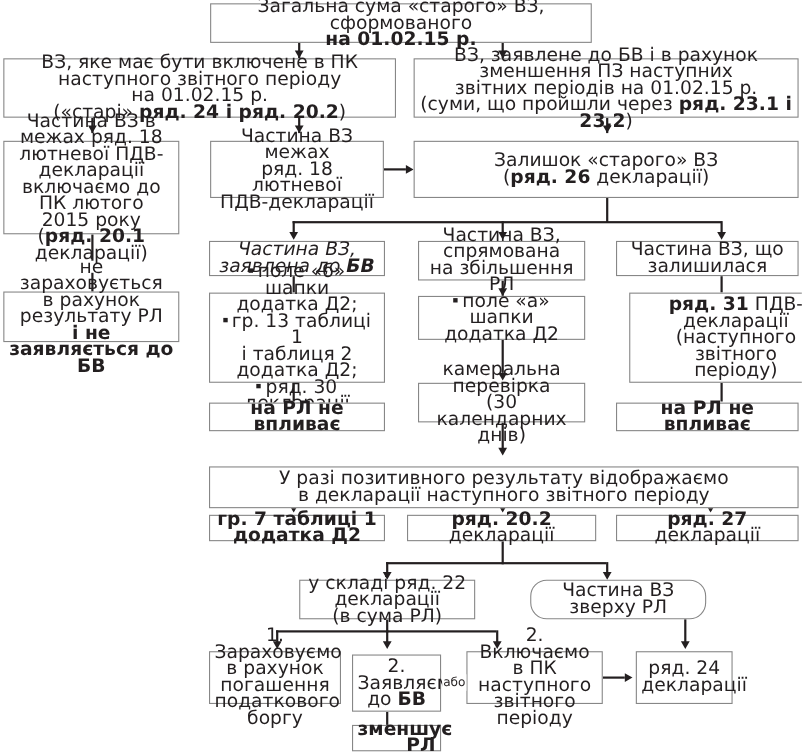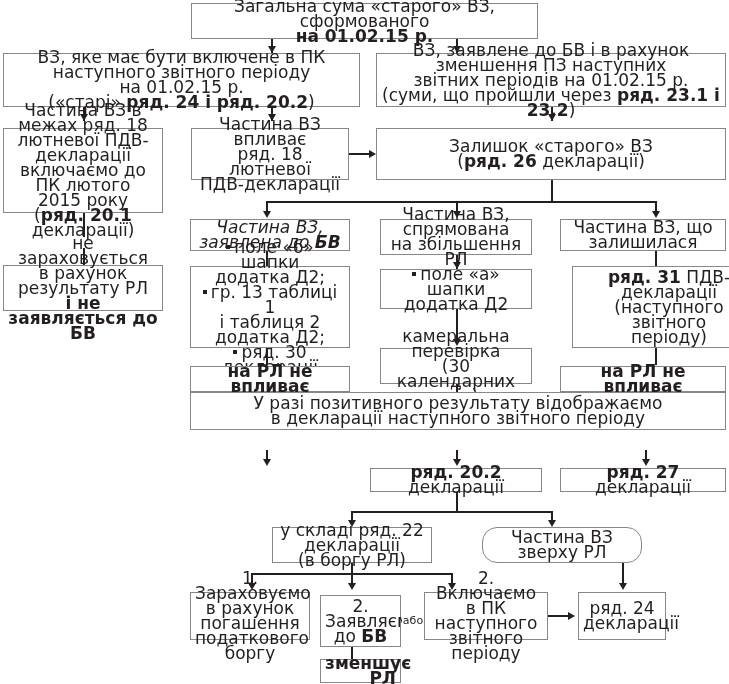--- a/index.html
+++ b/index.html
@@ -130,21 +130,21 @@
       <span>Частина ВЗ в межах ряд. 18</span><br>
       <span>лютневої ПДВ-декларації</span><br>
       <span>включаємо до ПК лютого</span><br>
       <span>2015 року</span><br>
       <span>(</span><span class="b">ряд. 20.1</span><span> декларації)</span>
     </div>
   </div>
 
   <div class="box" style="left:191px; top:128px; width:158px; height:52px;">
     <div class="inner">
-      <span>Частина ВЗ впливає</span><br>
+      <span>Частина ВЗ межах</span><br>
       <span>ряд. 18 лютневої</span><br>
       <span>ПДВ-декларації</span>
     </div>
   </div>
 
   <div class="box" style="left:376px; top:128px; width:350px; height:52px;">
     <div class="inner">
       <span>Залишок «старого» ВЗ</span><br>
       <span>(</span><span class="b">ряд. 26</span><span> декларації)</span>
     </div>
@@ -252,34 +252,39 @@
 
   <div class="box" style="left:560px; top:366px; width:166px; height:26px;">
     <div class="inner">
       <span class="b">на РЛ не впливає</span>
     </div>
   </div>
 
   <div class="vline" style="left:456px; top:384px; height:24px;"></div>
   <div class="arrow down" style="left:452.5px; top:407px;"></div>
 
-  <div class="box" style="left:190px; top:392px; width:536px; height:38px;">
+  <div class="box" style="left:190px; top:424px; width:536px; height:38px;">
     <div class="inner">
       <span>У разі позитивного результату відображаємо</span><br>
       <span>в декларації наступного звітного періоду</span>
     </div>
   </div>
 
   <div class="vline" style="left:266px; top:450px; height:14px;"></div>
   <div class="arrow down" style="left:262.5px; top:459px;"></div>
   <div class="vline" style="left:456px; top:450px; height:14px;"></div>
   <div class="arrow down" style="left:452.5px; top:459px;"></div>
   <div class="vline" style="left:645px; top:450px; height:14px;"></div>
   <div class="arrow down" style="left:641.5px; top:459px;"></div>
 
+  <div class="box" style="left:190px; top:468px; width:160px; height:24px;">
+    <div class="inner">
+      <span class="b">гр. 7 таблиці 1 додатка Д2</span>
+    </div>
+  </div>
 
   <div class="box" style="left:370px; top:468px; width:172px; height:24px;">
     <div class="inner">
       <span class="b">ряд. 20.2</span><span> декларації</span>
     </div>
   </div>
 
   <div class="box" style="left:560px; top:468px; width:166px; height:24px;">
     <div class="inner">
       <span class="b">ряд. 27</span><span> декларації</span>
@@ -289,21 +294,21 @@
   <div class="vline" style="left:456px; top:492px; height:21px;"></div>
   <div class="hline" style="left:351px; top:511px; width:200px;"></div>
   <div class="vline" style="left:351px; top:511px; height:12px;"></div>
   <div class="arrow down" style="left:347.5px; top:520px;"></div>
   <div class="vline" style="left:551px; top:511px; height:12px;"></div>
   <div class="arrow down" style="left:547.5px; top:520px;"></div>
 
   <div class="box" style="left:272px; top:527px; width:160px; height:36px;">
     <div class="inner">
       <span>у складі ряд. 22 декларації</span><br>
-      <span>(в боргу РЛ)</span>
+      <span>(в сума РЛ)</span>
     </div>
   </div>
 
   <div class="box" style="left:482px; top:527px; width:160px; height:36px;border-radius:15px;">
     <div class="inner">
       <span>Частина ВЗ зверху РЛ</span>
     </div>
   </div>
 
   <div class="vline" style="left:351px; top:563px; height:12px;"></div>

